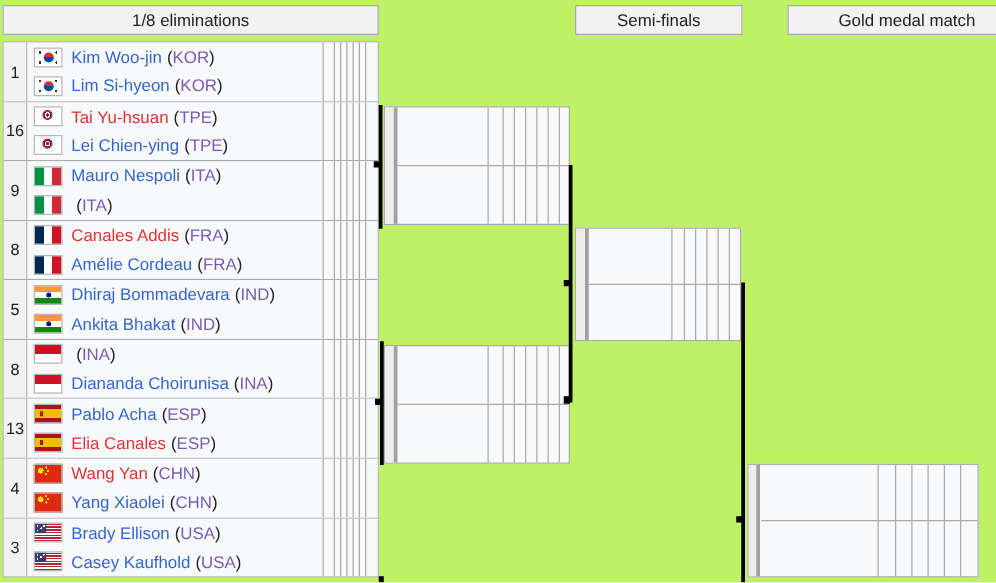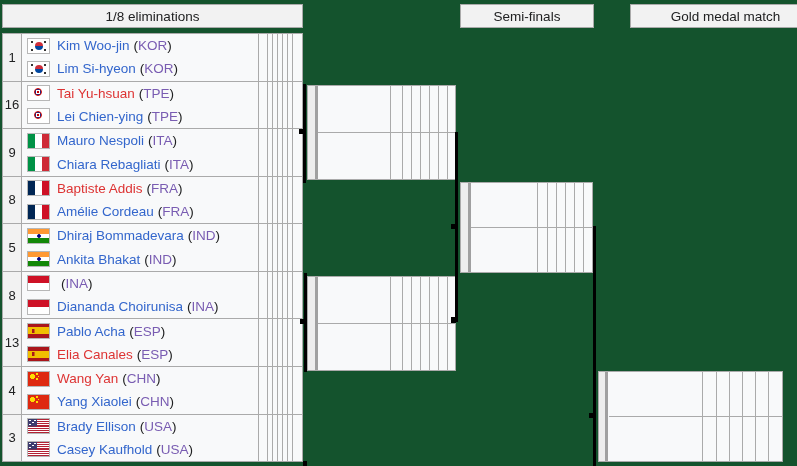--- a/index.html
+++ b/index.html
@@ -1,16 +1,16 @@
 <!DOCTYPE html>
 <html><head>
 <meta charset="utf-8">
 <style>
   html,body{margin:0;padding:0;background:#fff;}
-  #stage{position:relative;width:797px;height:466px;background:#14532d;overflow:hidden;
+  #stage{position:relative;width:797px;height:466px;background:#bef264;overflow:hidden;
          font-family:"Liberation Sans", sans-serif;color:#202122;}
 
   
   .round-header{position:absolute;top:4px;height:24px;box-sizing:border-box;
     border:1px solid #aaa;background:#f2f2f2;display:flex;align-items:center;justify-content:center;
     font-size:13.5px;color:#202122;}
 
   
   #col-eliminations{position:absolute;left:2px;top:33px;width:301px;height:429px;box-sizing:border-box;
     border:1px solid #aaa;display:flex;flex-direction:column;background:#f8f9fa;}
@@ -137,40 +137,39 @@
       <div class="team-block">
       <div class="seed-cell">9</div>
       <div class="names-cell">
         <div class="athlete-row">
           <span class="flag flag-ita"></span>
           <span class="lnk-blue">Mauro Nespoli</span>
           <span class="noc">ITA</span>
         </div>
         <div class="athlete-row">
           <span class="flag flag-ita"></span>
-          <span class="lnk-blue">Chiara Rebagliati</span>
           <span class="noc">ITA</span>
         </div>
       </div>
       <div class="score-strip">
         <div class="score-cell" style="width:9px"></div>
         <div class="score-cell" style="width:5px"></div>
         <div class="score-cell" style="width:5px"></div>
         <div class="score-cell" style="width:5px"></div>
         <div class="score-cell" style="width:5px"></div>
         <div class="score-cell" style="width:5px"></div>
         <div class="score-cell" style="width:10px"></div>
       </div>
     </div>
       <div class="team-block">
       <div class="seed-cell">8</div>
       <div class="names-cell">
         <div class="athlete-row">
           <span class="flag flag-fra"></span>
-          <span class="lnk-red">Baptiste Addis</span>
+          <span class="lnk-red">Canales Addis</span>
           <span class="noc">FRA</span>
         </div>
         <div class="athlete-row">
           <span class="flag flag-fra"></span>
           <span class="lnk-blue">Amélie Cordeau</span>
           <span class="noc">FRA</span>
         </div>
       </div>
       <div class="score-strip">
         <div class="score-cell" style="width:9px"></div>

